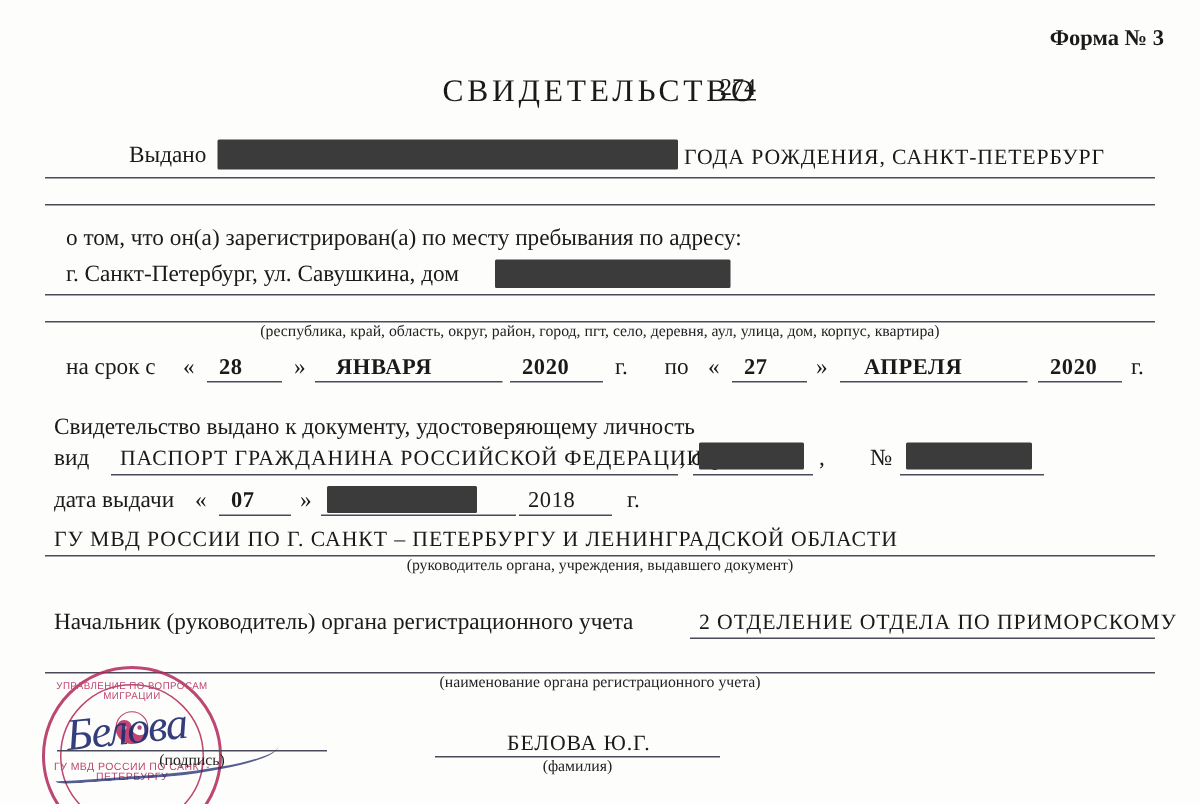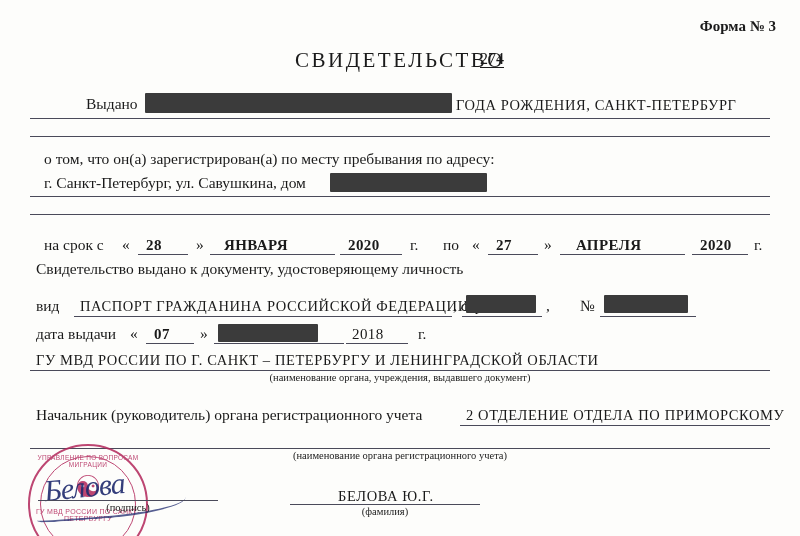--- a/index.html
+++ b/index.html
@@ -156,20 +156,21 @@
   <div class="redact" style="left:145px; top:93px; width:307px; height:20px;"></div>
   <div class="txt caps" style="left:456px; top:97px;">ГОДА РОЖДЕНИЯ, САНКТ-ПЕТЕРБУРГ</div>
   <div class="line" style="left:30px; top:118px; width:740px;"></div>
   <div class="line" style="left:30px; top:136px; width:740px;"></div>
 
   <div class="txt lbl" style="left:44px; top:150px;">о том, что он(а) зарегистрирован(а) по месту пребывания по адресу:</div>
   <div class="txt lbl" style="left:44px; top:174px;">г. Санкт-Петербург, ул. Савушкина, дом</div>
   <div class="redact" style="left:330px; top:173px; width:157px; height:19px;"></div>
   <div class="line" style="left:30px; top:196px; width:740px;"></div>
   <div class="line" style="left:30px; top:214px; width:740px;"></div>
+  <div class="caption" style="left:150px; top:216px; width:500px;">(республика, край, область, округ, район, город, пгт, село, деревня, аул, улица, дом, корпус, квартира)</div>
 
   <div class="txt lbl" style="left:44px; top:236px;">на срок с</div>
   <div class="txt lbl" style="left:122px; top:236px;">«</div>
   <div class="txt hand" style="left:146px; top:237px; font-weight:bold;">28</div>
   <div class="line" style="left:138px; top:254px; width:50px;"></div>
   <div class="txt lbl" style="left:196px; top:236px;">»</div>
   <div class="txt hand" style="left:224px; top:237px; font-weight:bold;">ЯНВАРЯ</div>
   <div class="line" style="left:210px; top:254px; width:125px;"></div>
   <div class="txt hand" style="left:348px; top:237px; font-weight:bold;">2020</div>
   <div class="line" style="left:340px; top:254px; width:62px;"></div>
@@ -178,21 +179,21 @@
   <div class="txt lbl" style="left:472px; top:236px;">«</div>
   <div class="txt hand" style="left:496px; top:237px; font-weight:bold;">27</div>
   <div class="line" style="left:488px; top:254px; width:50px;"></div>
   <div class="txt lbl" style="left:544px; top:236px;">»</div>
   <div class="txt hand" style="left:576px; top:237px; font-weight:bold;">АПРЕЛЯ</div>
   <div class="line" style="left:560px; top:254px; width:125px;"></div>
   <div class="txt hand" style="left:700px; top:237px; font-weight:bold;">2020</div>
   <div class="line" style="left:692px; top:254px; width:56px;"></div>
   <div class="txt lbl" style="left:754px; top:236px;">г.</div>
 
-  <div class="txt lbl" style="left:36px; top:260px;">Свидетельство выдано к документу, удостоверяющему личность</div>
+  <div class="txt lbl" style="left:36px; top:276px;">Свидетельство выдано к документу, удостоверяющему личность</div>
 
   <div class="txt lbl" style="left:36px; top:297px;">вид</div>
   <div class="txt caps" style="left:80px; top:298px;">ПАСПОРТ ГРАЖДАНИНА РОССИЙСКОЙ ФЕДЕРАЦИИ</div>
   <div class="line" style="left:74px; top:316px; width:378px;"></div>
   <div class="txt lbl" style="left:453px; top:297px;">, серия</div>
   <div class="redact" style="left:466px; top:295px; width:70px; height:18px;"></div>
   <div class="line" style="left:462px; top:316px; width:80px;"></div>
   <div class="txt lbl" style="left:546px; top:297px;">,</div>
   <div class="txt lbl" style="left:580px; top:297px;">№</div>
   <div class="redact" style="left:604px; top:295px; width:84px; height:18px;"></div>
@@ -204,21 +205,21 @@
   <div class="line" style="left:146px; top:343px; width:48px;"></div>
   <div class="txt lbl" style="left:200px; top:325px;">»</div>
   <div class="redact" style="left:218px; top:324px; width:100px; height:18px;"></div>
   <div class="line" style="left:214px; top:343px; width:130px;"></div>
   <div class="txt hand" style="left:352px; top:326px;">2018</div>
   <div class="line" style="left:346px; top:343px; width:62px;"></div>
   <div class="txt lbl" style="left:418px; top:325px;">г.</div>
 
   <div class="txt caps" style="left:36px; top:352px;">ГУ  МВД  РОССИИ  ПО  Г. САНКТ – ПЕТЕРБУРГУ  И  ЛЕНИНГРАДСКОЙ ОБЛАСТИ</div>
   <div class="line" style="left:30px; top:370px; width:740px;"></div>
-  <div class="caption" style="left:230px; top:372px; width:340px;">(наименование органа, учреждения, выдавшего документ)</div>
+  <div class="caption" style="left:230px; top:372px; width:340px;">(руководитель органа, учреждения, выдавшего документ)</div>
 
   <div class="txt lbl" style="left:36px; top:406px;">Начальник (руководитель) органа регистрационного учета</div>
   <div class="txt caps" style="left:466px; top:407px;">2 ОТДЕЛЕНИЕ ОТДЕЛА  ПО ПРИМОРСКОМУ</div>
   <div class="line" style="left:460px; top:425px; width:310px;"></div>
   <div class="line" style="left:30px; top:448px; width:740px;"></div>
   <div class="caption" style="left:230px; top:450px; width:340px;">(наименование органа регистрационного учета)</div>
 
   <div id="stamp">
     <div class="stamp-txt" id="stamp-t1">УПРАВЛЕНИЕ ПО ВОПРОСАМ МИГРАЦИИ</div>
     <div id="stamp-emblem">☯</div>

